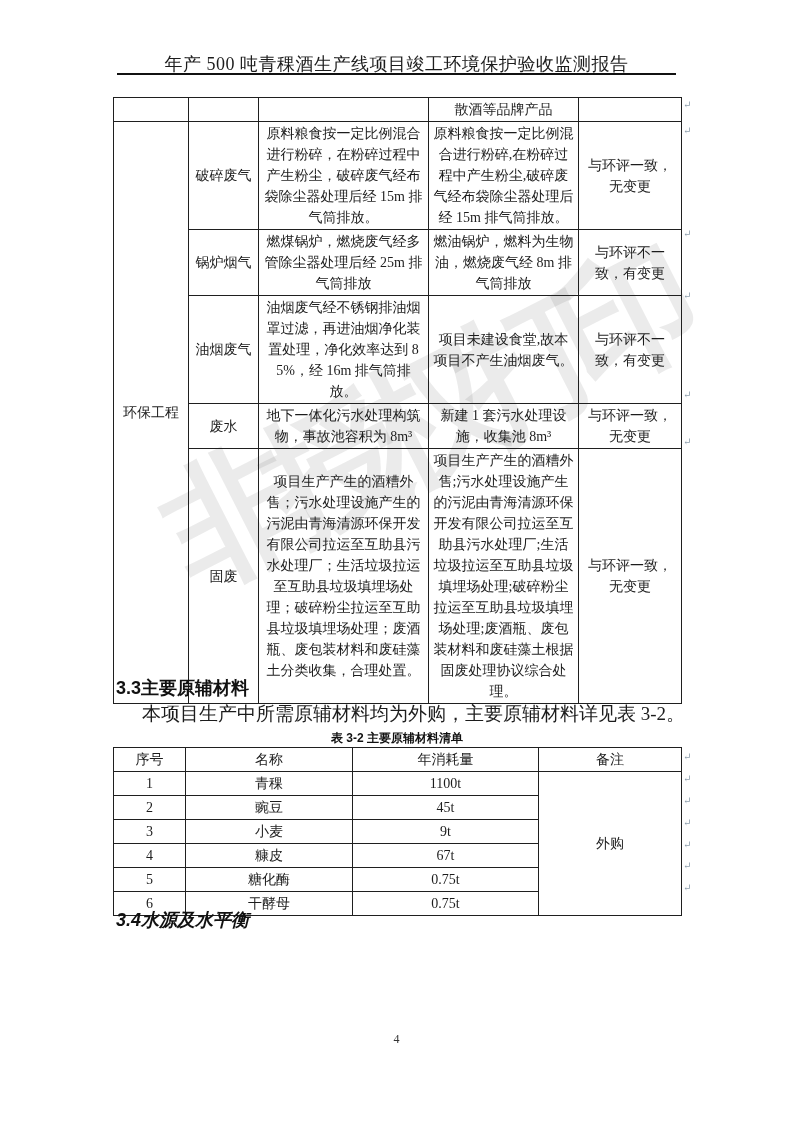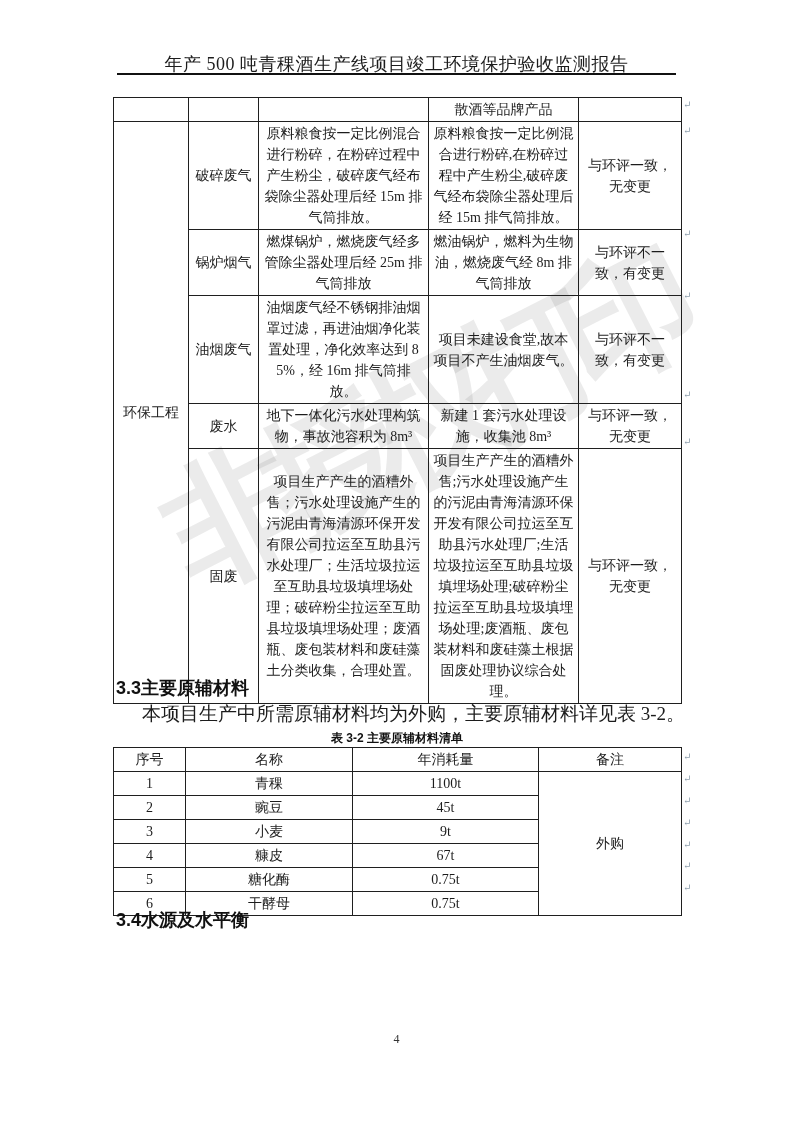--- a/index.html
+++ b/index.html
@@ -19,21 +19,21 @@
         padding:1px 4px;font-size:14px;line-height:21px;font-weight:normal;word-break:break-all;}
   .tbl1{top:97px;left:113px;}
   .tbl1 table{width:568px;}
   .tbl2{top:747px;left:113px;}
   .tbl2 table{width:568px;}
   .h24{height:22px;} .h105{height:103px;} .h61{height:59px;} .h100{height:98px;}
   .h47{height:45px;margin-top:41px;} .h226{height:224px;}
   .rh{height:22px;} .rd{height:20px;}
   
   .sec{left:116px;font-family:"Liberation Sans","DejaVu Sans",sans-serif;font-weight:700;font-size:18px;color:#111;}
-  .sec33{top:676px;} .sec34{top:908px;}
+  .sec33{top:676px;} .sec34{top:908px;font-style:italic;}
   .para{left:104px;width:586px;font-size:19px;text-align:justify;color:#1c1c1c;}
   .para33{top:703px;line-height:22px;text-indent:2em;}
   .cap{top:730px;left:113px;width:568px;text-align:center;font-family:"Liberation Sans","DejaVu Sans",sans-serif;
        font-weight:700;font-size:12px;color:#111;}
   .para34{top:928px;line-height:37px;text-indent:2em;}
   .pgnum{top:1032px;left:0;width:793px;text-align:center;font-size:12px;color:#333;}
   
   .pmark{position:absolute;left:683px;font-size:10px;color:#8fa0ae;line-height:10px;}
 </style>
 </head>

